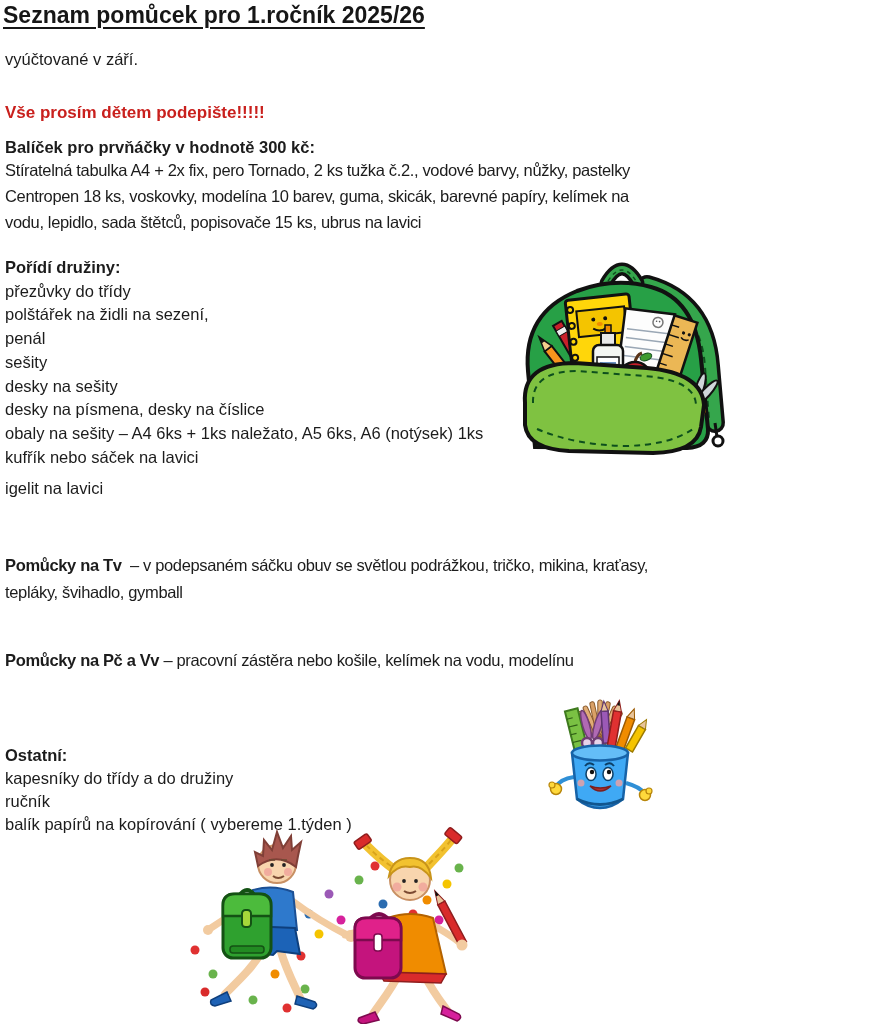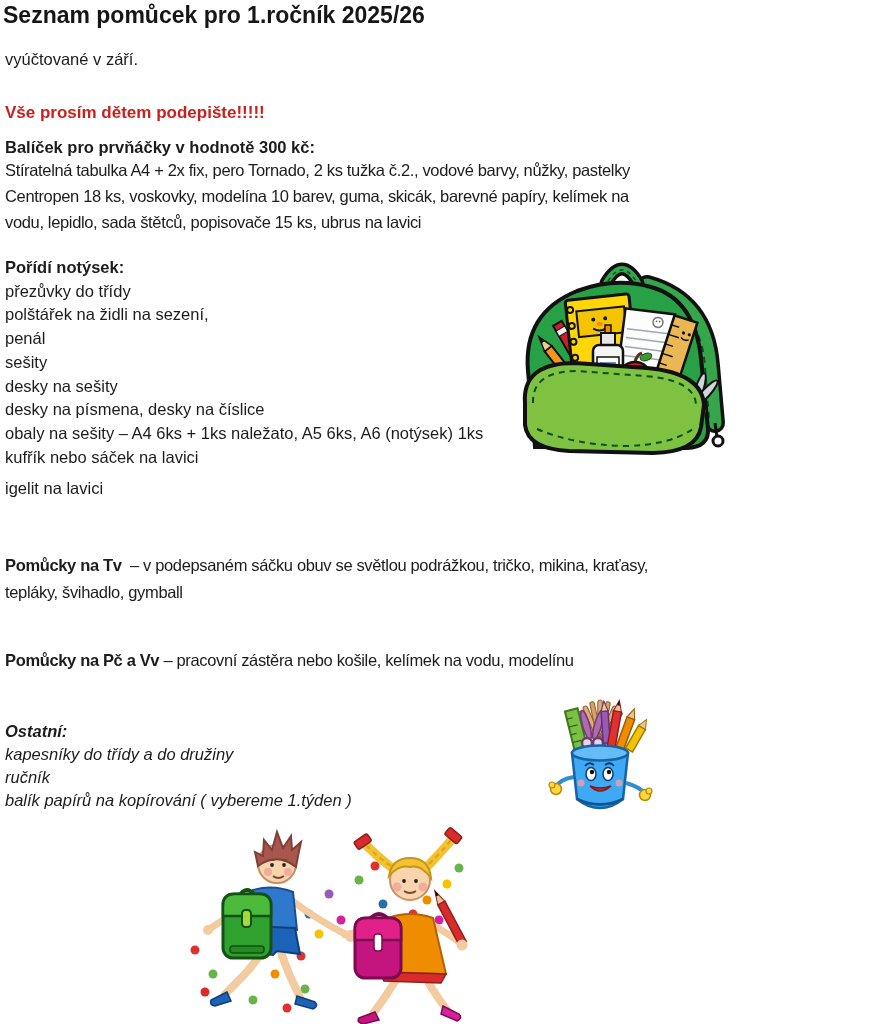--- a/index.html
+++ b/index.html
@@ -10,35 +10,36 @@
     font-family:"Liberation Sans", sans-serif;
     color:#1c1c1c;
     overflow:hidden;
   }
   .abs { position:absolute; left:5px; }
   .line { white-space:pre; }
   .b { font-weight:bold; }
   .title {
     top:2px; left:3px;
     font-size:23px; font-weight:bold;
+    text-decoration:underline;
     text-decoration-thickness:2px;
     text-underline-offset:4px;
     color:#161616;
   }
   .body-text { font-size:16.5px; }
   .cond { letter-spacing:-0.35px; }
   #intro   { top:46px;  line-height:27px; }
   #warning { top:103px; color:#c9201d; font-weight:bold; font-size:17px; }
   #package { top:138px; }
   #package .pkg-par { line-height:26px; }
   #parents { top:256px; line-height:23.7px; }
   #igelit  { top:479px; }
   #tv      { top:552px; line-height:27px; }
   #pcvv    { top:651px; }
-  #ostatni { top:720px; line-height:23px;font-style:italic; }
+  #ostatni { top:744px; line-height:23px; }
   .img-abs { position:absolute; }
   #backpack-img { left:505px; top:250px; width:235px; height:207px; }
   #cup-img      { left:548px; top:694px; width:105px; height:120px; }
   #kids-img     { left:183px; top:822px; width:290px; height:202px; }
 </style>
 </head>
 <body>
 
 <div class="page">
 
@@ -53,21 +54,21 @@
   <div class="abs body-text" id="package">
     <div class="line b">Balíček pro prvňáčky v hodnotě 300 kč:</div>
     <div class="pkg-par">
       <div class="line cond">Stíratelná tabulka A4 + 2x fix, pero Tornado, 2 ks tužka č.2., vodové barvy, nůžky, pastelky</div>
       <div class="line cond">Centropen 18 ks, voskovky, modelína 10 barev, guma, skicák, barevné papíry, kelímek na</div>
       <div class="line cond">vodu, lepidlo, sada štětců, popisovače 15 ks, ubrus na lavici</div>
     </div>
   </div>
 
   <div class="abs body-text" id="parents">
-    <div class="line b">Pořídí notýsek:</div>
+    <div class="line b">Pořídí družiny:</div>
     <div class="line">přezůvky do třídy</div>
     <div class="line">polštářek na židli na sezení,</div>
     <div class="line">penál</div>
     <div class="line">sešity</div>
     <div class="line">desky na sešity</div>
     <div class="line">desky na písmena, desky na číslice</div>
     <div class="line">obaly na sešity – A4 6ks + 1ks naležato, A5 6ks, A6 (notýsek) 1ks</div>
     <div class="line">kufřík nebo sáček na lavici</div>
   </div>
 

